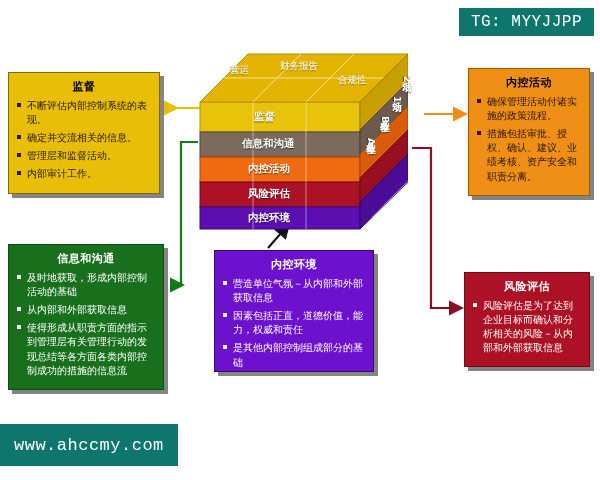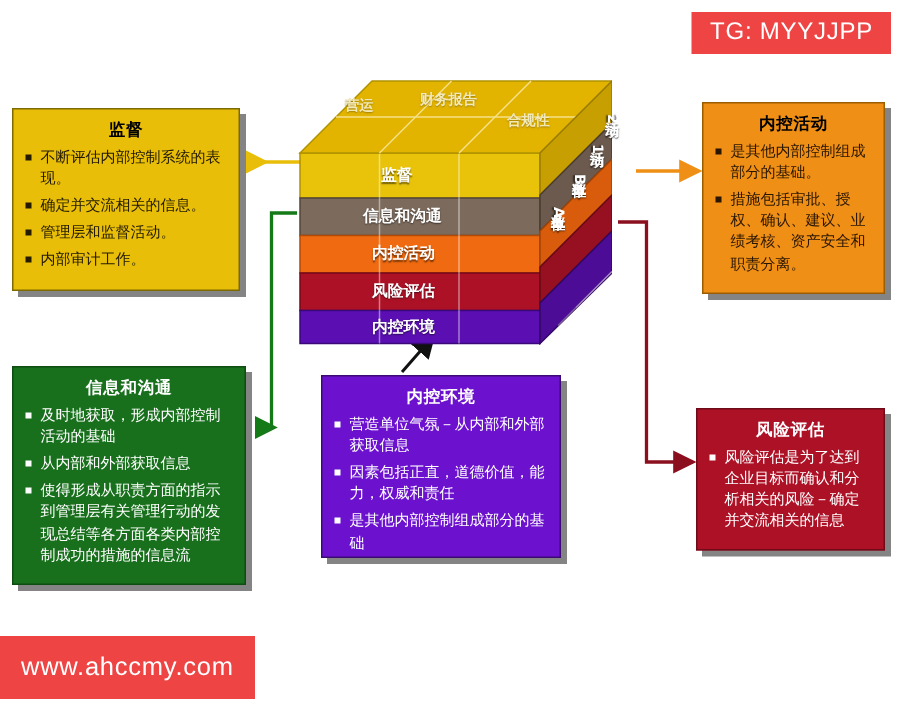--- a/index.html
+++ b/index.html
@@ -9,23 +9,23 @@
     background:#ffffff;
     font-family:"DejaVu Sans","Liberation Sans",sans-serif;
     position:relative;
     overflow:hidden;
   }
   .stage{position:absolute;left:0;top:0;width:600px;height:480px;}
 
   
   .wm{
     position:absolute;
-    background:#ef4444;
+    background:#0f766e;
     color:#ffffff;
-    font-family:Liberation Sans, sans-serif;
+    font-family:Liberation Mono, monospace;
     letter-spacing:.5px;
     display:flex;align-items:center;
   }
   .wm-top{right:6px;top:8px;height:28px;padding:0 12px;font-size:16px;}
   .wm-bottom{left:0px;bottom:14px;height:42px;padding:0 14px;font-size:17px;}
 
   
   .box{
     position:absolute;
     box-sizing:border-box;
@@ -196,29 +196,29 @@
     <ul>
       <li>及时地获取，形成内部控制活动的基础</li>
       <li>从内部和外部获取信息</li>
       <li>使得形成从职责方面的指示到管理层有关管理行动的发现总结等各方面各类内部控制成功的措施的信息流</li>
     </ul>
   </div>
 
   <div class="box box-activity">
     <div class="bx-title">内控活动</div>
     <ul>
-      <li>是其他内部控制组成部分的基础。</li>
+      <li>确保管理活动付诸实施的政策流程。</li>
       <li>措施包括审批、授权、确认、建议、业绩考核、资产安全和职责分离。</li>
     </ul>
   </div>
 
   <div class="box box-risk">
     <div class="bx-title">风险评估</div>
     <ul>
-      <li>风险评估是为了达到企业目标而确认和分析相关的风险－确定并交流相关的信息</li>
+      <li>风险评估是为了达到企业目标而确认和分析相关的风险－从内部和外部获取信息</li>
     </ul>
   </div>
 
   <div class="box box-env">
     <div class="bx-title">内控环境</div>
     <ul>
       <li>营造单位气氛－从内部和外部获取信息</li>
       <li>因素包括正直，道德价值，能力，权威和责任</li>
       <li>是其他内部控制组成部分的基础</li>
     </ul>

